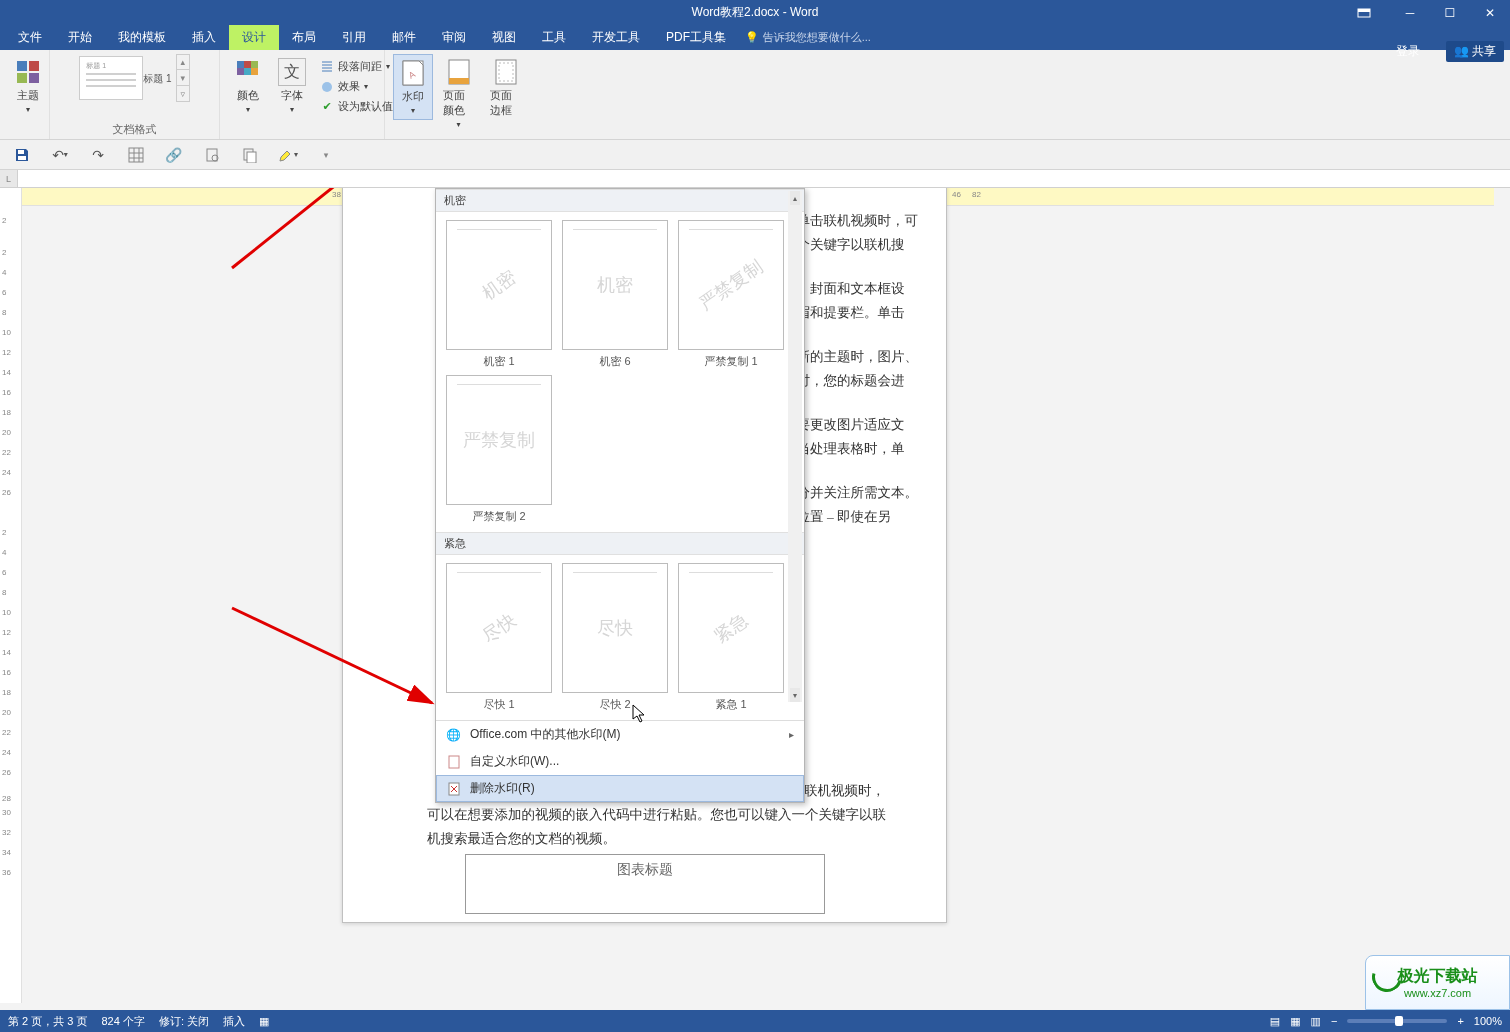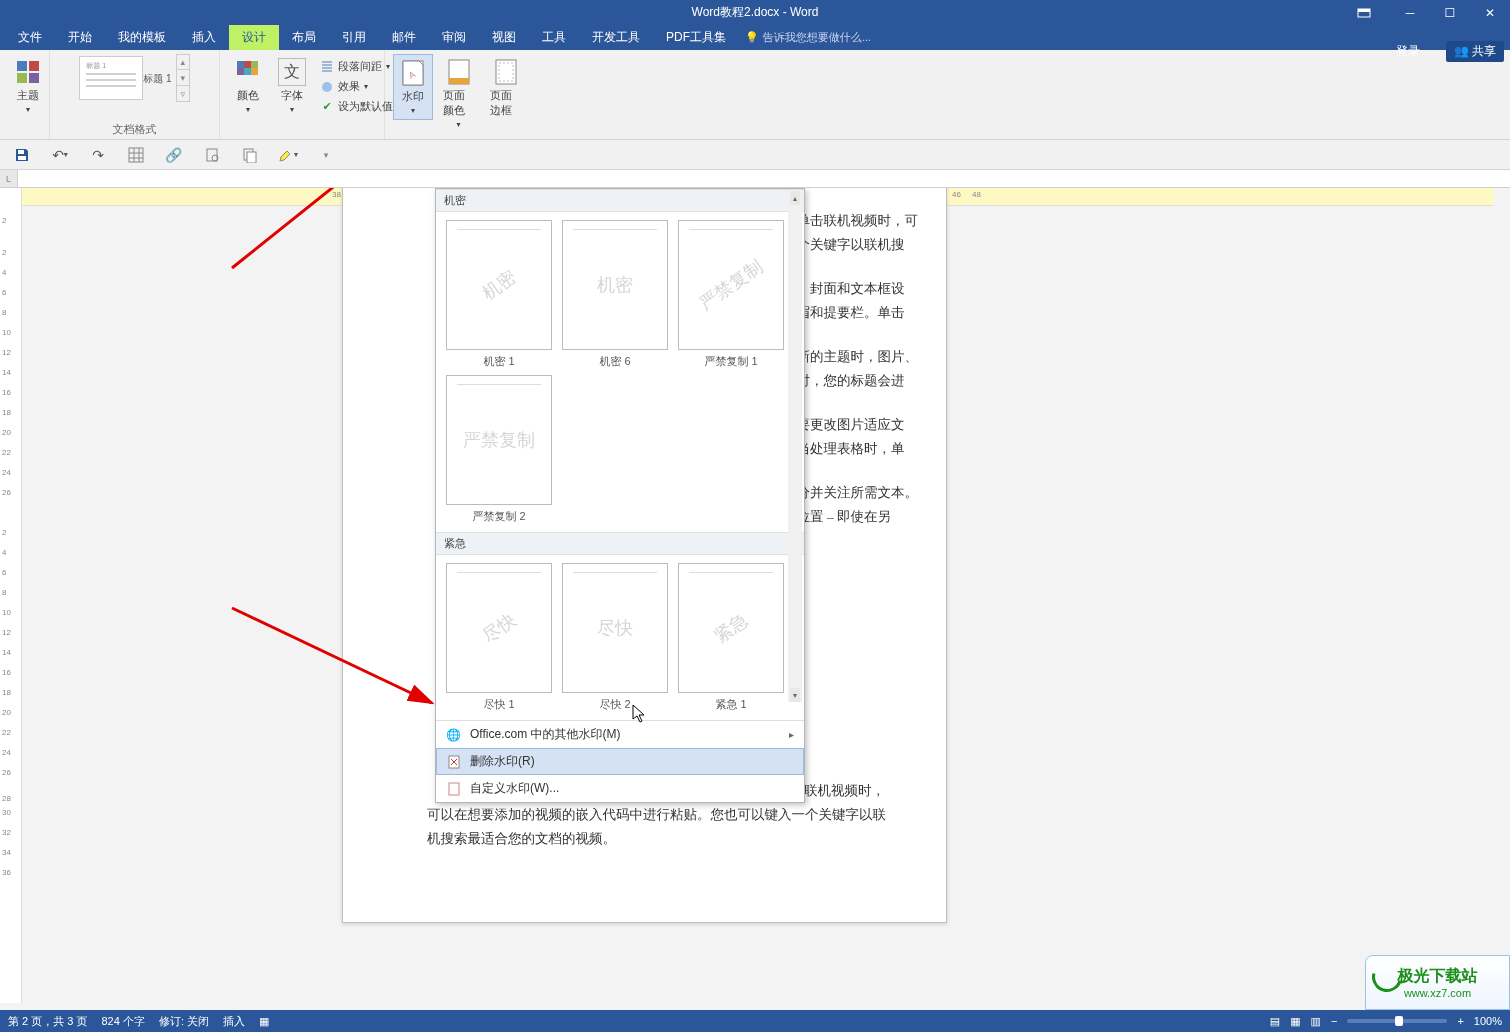--- a/index.html
+++ b/index.html
@@ -347,39 +347,42 @@
       <span class="hr-tick" style="left:370px">2</span>
       <span class="hr-tick" style="left:770px">30</span>
       <span class="hr-tick" style="left:790px">32</span>
       <span class="hr-tick" style="left:810px">34</span>
       <span class="hr-tick" style="left:830px">36</span>
       <span class="hr-tick" style="left:850px">38</span>
       <span class="hr-tick" style="left:870px">40</span>
       <span class="hr-tick" style="left:890px">42</span>
       <span class="hr-tick" style="left:910px">44</span>
       <span class="hr-tick" style="left:930px">46</span>
-      <span class="hr-tick" style="left:950px">48</span>
+      <span class="hr-tick" style="left:950px">82</span>
     </div>
 
     <div class="page page1">
       <div class="page-text" style="left:440px;top:25px">然单击联机视频时，可</div>
       <div class="page-text" style="left:440px;top:49px">一个关键字以联机搜</div>
       <div class="page-text" style="left:440px;top:93px">脚、封面和文本框设</div>
       <div class="page-text" style="left:440px;top:117px">页眉和提要栏。单击</div>
       <div class="page-text" style="left:440px;top:161px">择新的主题时，图片、</div>
       <div class="page-text" style="left:440px;top:185px">式时，您的标题会进</div>
       <div class="page-text" style="left:440px;top:229px">若要更改图片适应文</div>
       <div class="page-text" style="left:440px;top:253px">。当处理表格时，单</div>
       <div class="page-text" style="left:440px;top:297px">部分并关注所需文本。</div>
       <div class="page-text" style="left:440px;top:321px">止位置 – 即使在另</div>
 
       <div class="page-text" style="left:110px;top:595px">视频提供了功能强大的方法帮助您证明您的观点。当您单击联机视频时，</div>
       <div class="page-text" style="left:84px;top:619px">可以在想要添加的视频的嵌入代码中进行粘贴。您也可以键入一个关键字以联</div>
       <div class="page-text" style="left:84px;top:643px">机搜索最适合您的文档的视频。</div>
 
+      <div style="position:absolute;left:122px;top:670px;width:360px;height:60px;border:1px solid #999">
+        <div style="text-align:center;font-size:14px;color:#666;padding-top:6px;font-family:SimSun">图表标题</div>
+      </div>
     </div>
 
     <div class="wm-panel">
       <div class="wm-section-hdr">机密</div>
       <div class="wm-grid">
         <div class="wm-item">
           <div class="wm-thumb">
               <div class="wm-text">机密</div>
             </div>
           <div class="wm-label">机密 1</div>
@@ -422,37 +425,37 @@
               <div class="wm-text">紧急</div>
             </div>
           <div class="wm-label">紧急 1</div>
         </div>
       </div>
       <div class="wm-menu">
         <div class="wm-menu-row">
           <span class="wmr-icon" style="color:#4a7ebb">🌐</span>
           <span>Office.com 中的其他水印(M)</span>
           <span class="wmr-arrow">▸</span>
+        </div>
+        <div class="wm-menu-row">
+          <span class="wmr-icon">
+            <svg width="14" height="14" viewBox="0 0 14 14">
+                <rect x="2" y="1" width="10" height="12" fill="#fff" stroke="#c88"></rect>
+              </svg>
+          </span>
+          <span>自定义水印(W)...</span>
         </div>
         <div class="wm-menu-row hover">
           <span class="wmr-icon">
             <svg width="14" height="14" viewBox="0 0 14 14">
                 <rect x="2" y="1" width="10" height="12" fill="#fff" stroke="#888"></rect>
                 <path d="M4 4l6 6M10 4l-6 6" stroke="#c33"></path>
               </svg>
           </span>
           <span>删除水印(R)</span>
-        </div>
-        <div class="wm-menu-row">
-          <span class="wmr-icon">
-            <svg width="14" height="14" viewBox="0 0 14 14">
-                <rect x="2" y="1" width="10" height="12" fill="#fff" stroke="#c88"></rect>
-              </svg>
-          </span>
-          <span>自定义水印(W)...</span>
         </div>
       </div>
       <div class="wm-scroll">
         <div class="arr up">▴</div>
         <div class="arr dn">▾</div>
       </div>
     </div>
 
     <svg class="arrow-svg" style="left:200px;top:-90px" width="250" height="180">
       <defs>

